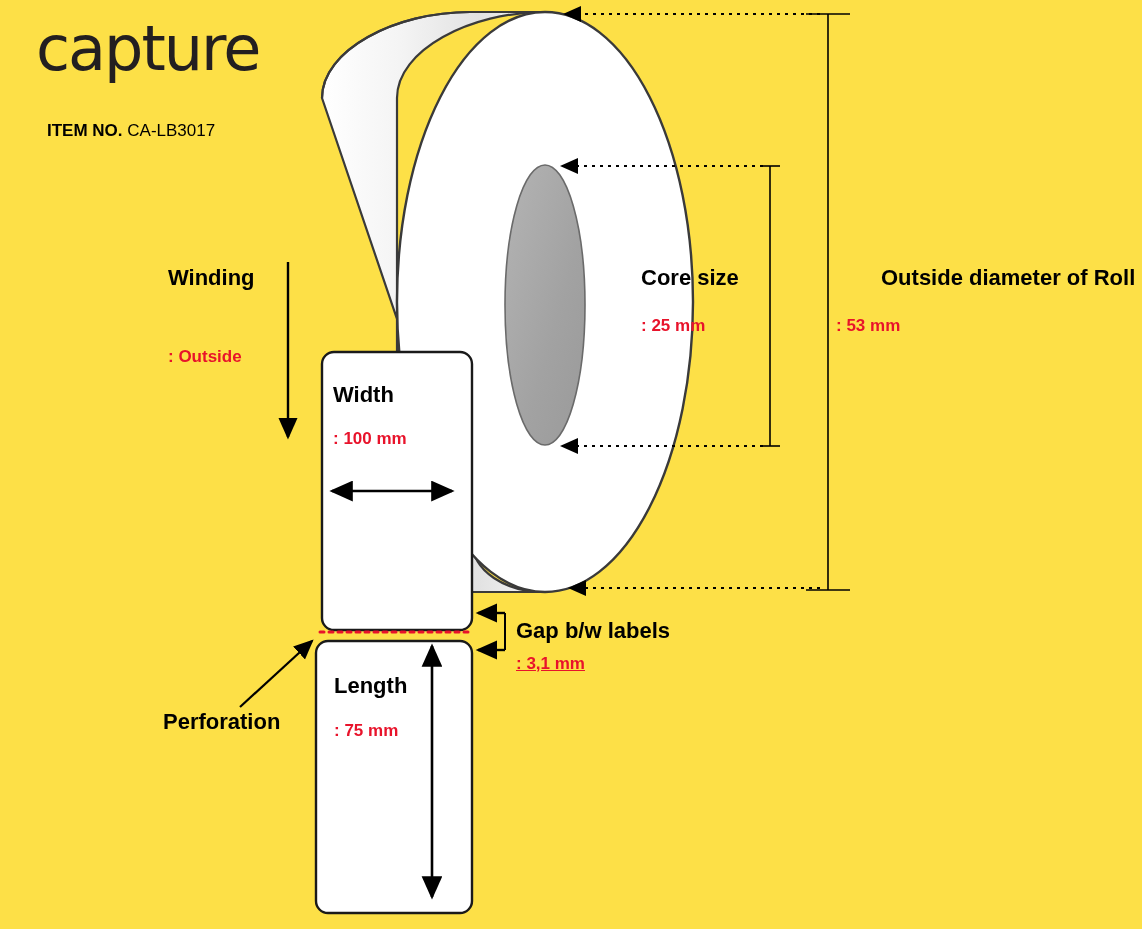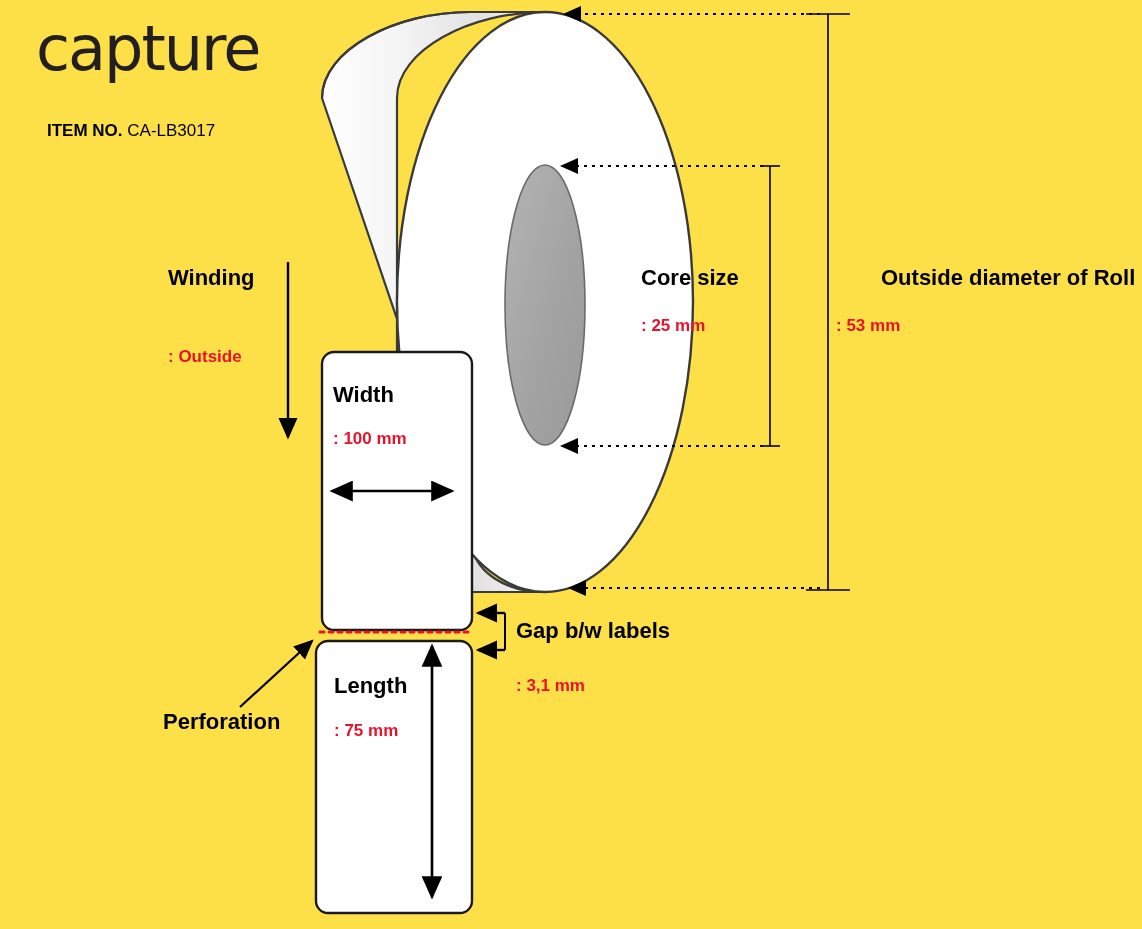--- a/index.html
+++ b/index.html
@@ -186,18 +186,18 @@
   <div class="abs calloutTitle" style="left:836px; top:265px;margin-left:45px;">Outside diameter of Roll</div>
   <div class="abs calloutValue" style="left:836px; top:316px;">: 53 mm</div>
 
   <div class="abs calloutTitle" style="left:333px; top:382px;">Width</div>
   <div class="abs calloutValue" style="left:333px; top:429px;">: 100 mm</div>
 
   <div class="abs calloutTitle" style="left:334px; top:673px;">Length</div>
   <div class="abs calloutValue" style="left:334px; top:721px;">: 75 mm</div>
 
   <div class="abs calloutTitle" style="left:516px; top:618px;">Gap b/w labels</div>
-  <div class="abs calloutValue" style="left:516px; top:676px;">: 3,1 mm</div>
+  <div class="abs calloutValue" style="left:516px; top:654px;text-decoration:underline;">: 3,1 mm</div>
 
   <div class="abs calloutTitle" style="left:163px; top:709px;">Perforation</div>
 
 
 </div>
 
 </body></html>

